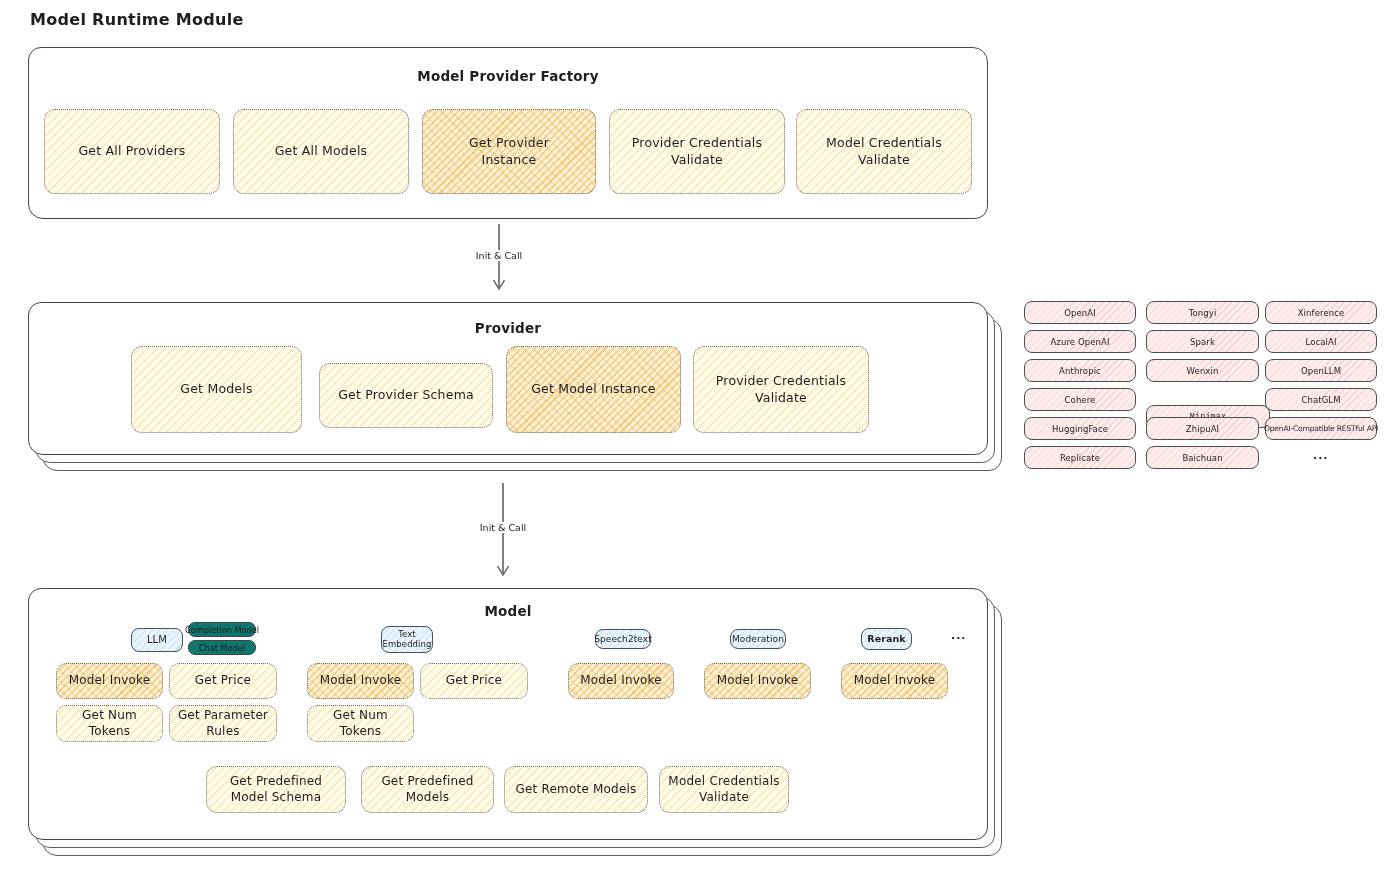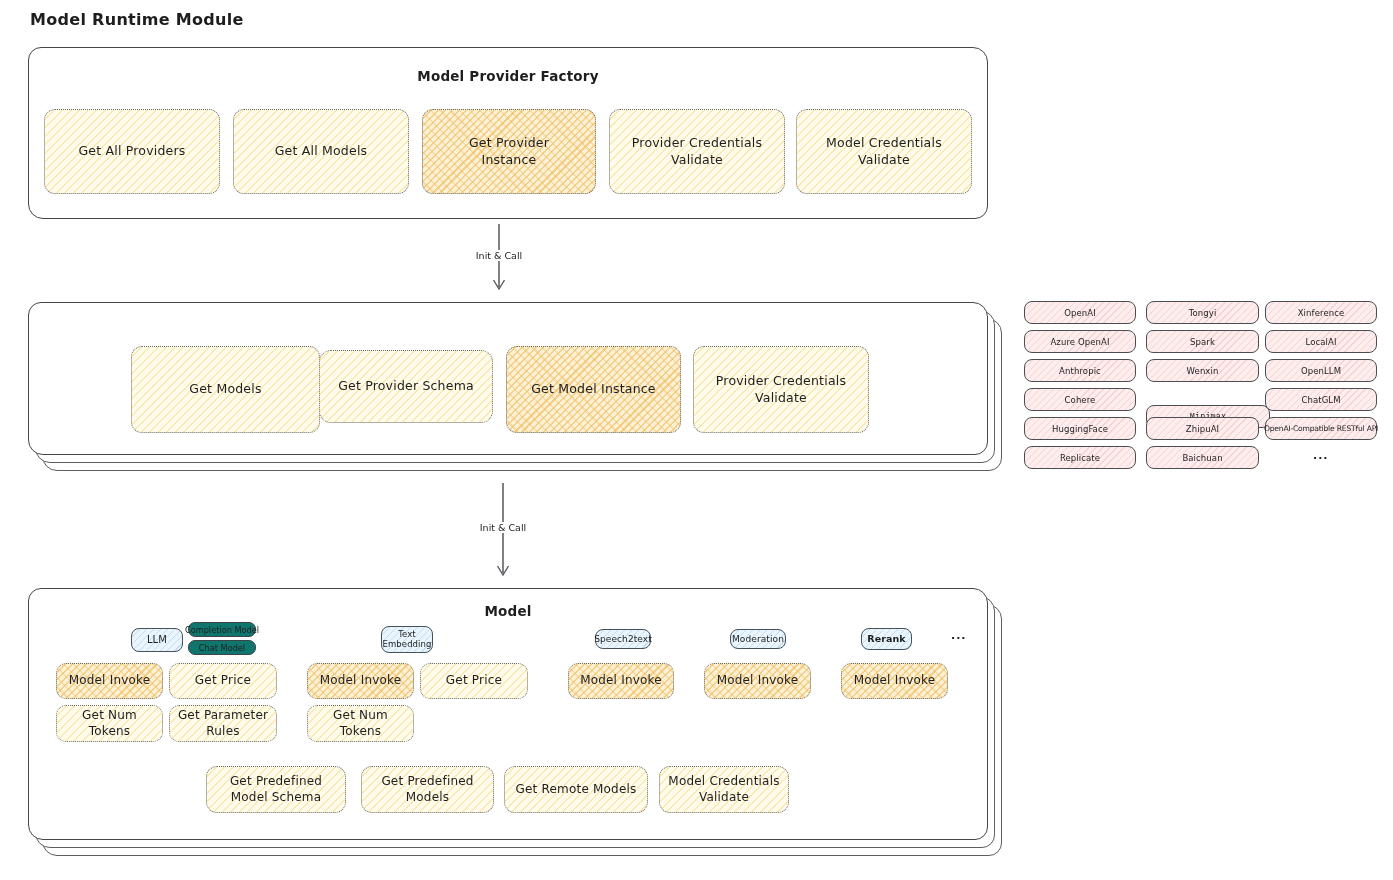--- a/index.html
+++ b/index.html
@@ -77,22 +77,23 @@
       <line x1="8" y1="0" x2="8" y2="63" stroke="#55585c" stroke-width="1.5"></line>
       <polyline points="2.5,56 8,65 13.5,56" fill="none" stroke="#55585c" stroke-width="1.4"></polyline>
     </svg>
     <span class="alabel" style="top:26px;">Init &amp; Call</span>
   </div>
 
   <div class="abs" style="left:28px; top:302px; width:960px; height:153px;">
     <div class="stack-layer" style="left:14px; top:16px;"></div>
     <div class="stack-layer" style="left:7px; top:8px;"></div>
     <div class="panel" style="left:0; top:0; width:960px; height:153px;">
-      <div class="chip" style="left:102px; top:43px; width:189px; height:87px;">Get Models</div>
-      <div class="chip" style="left:290px; top:47px; width:174px; height:73px;border-radius:12px;">Get Provider Schema</div>
+      <div class="panel-title" style="top:17px;">Provider</div>
+      <div class="chip" style="left:102px; top:43px; width:171px; height:87px;">Get Models</div>
+      <div class="chip" style="left:290px; top:60px; width:174px; height:65px;">Get Provider Schema</div>
       <div class="chip hl" style="left:477px; top:43px; width:175px; height:87px;">Get Model Instance</div>
       <div class="chip" style="left:664px; top:43px; width:176px; height:87px;">Provider Credentials Validate</div>
     </div>
   </div>
 
   <div class="abs" style="left:1024px; top:301px; width:353px; height:170px;">
 
     <div class="pink" style="left:0; top:0;    width:112px; height:23px;">OpenAI</div>
     <div class="pink" style="left:0; top:29px; width:112px; height:23px;">Azure OpenAI</div>
     <div class="pink" style="left:0; top:58px; width:112px; height:23px;">Anthropic</div>

